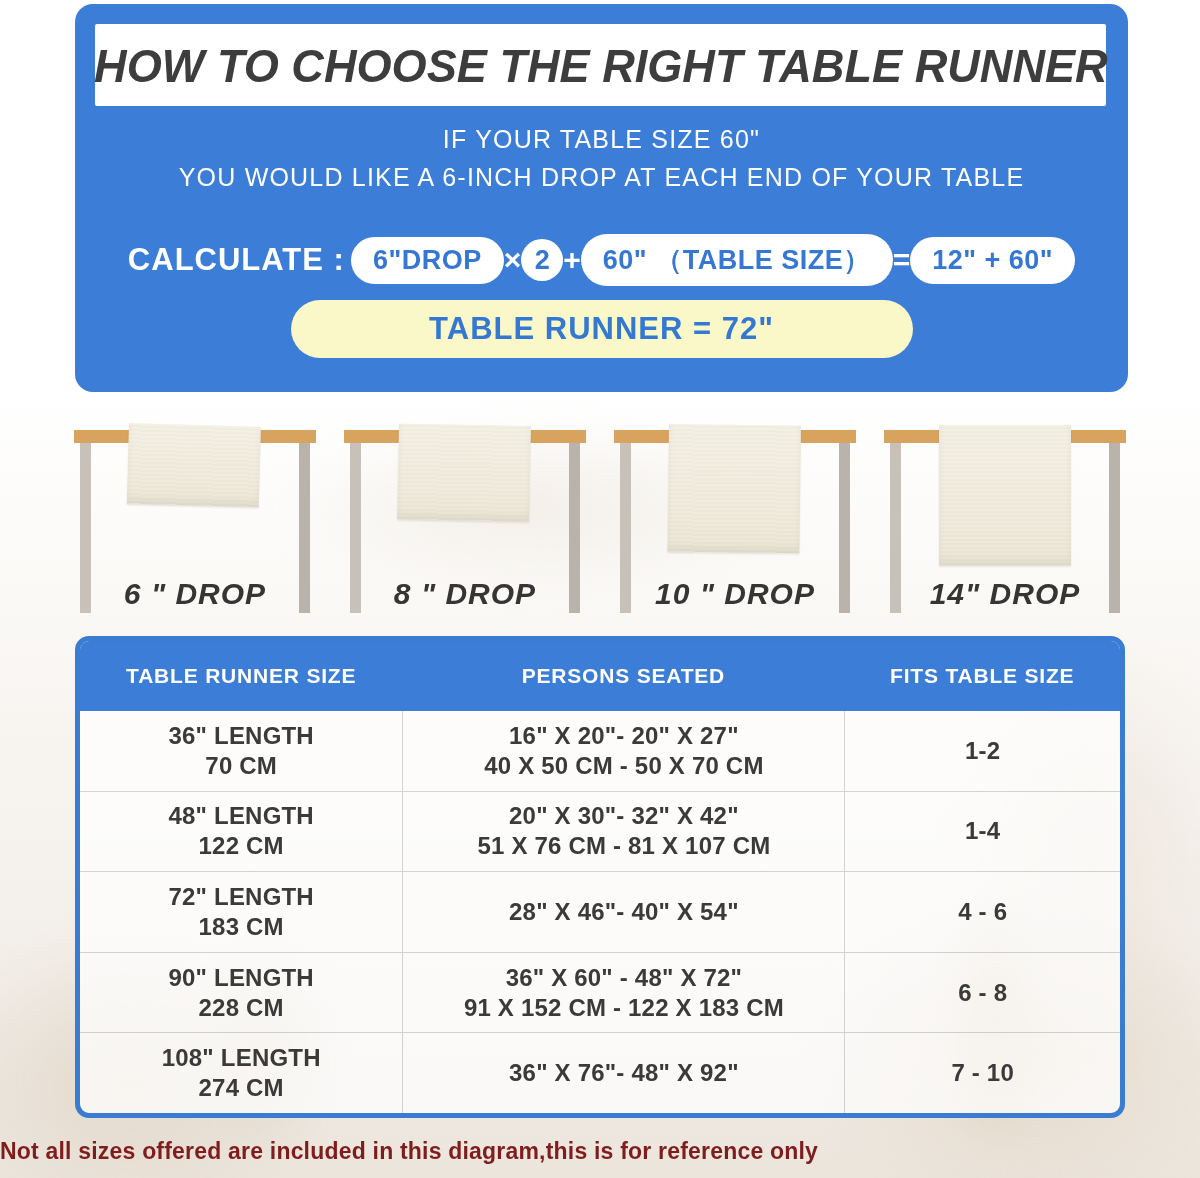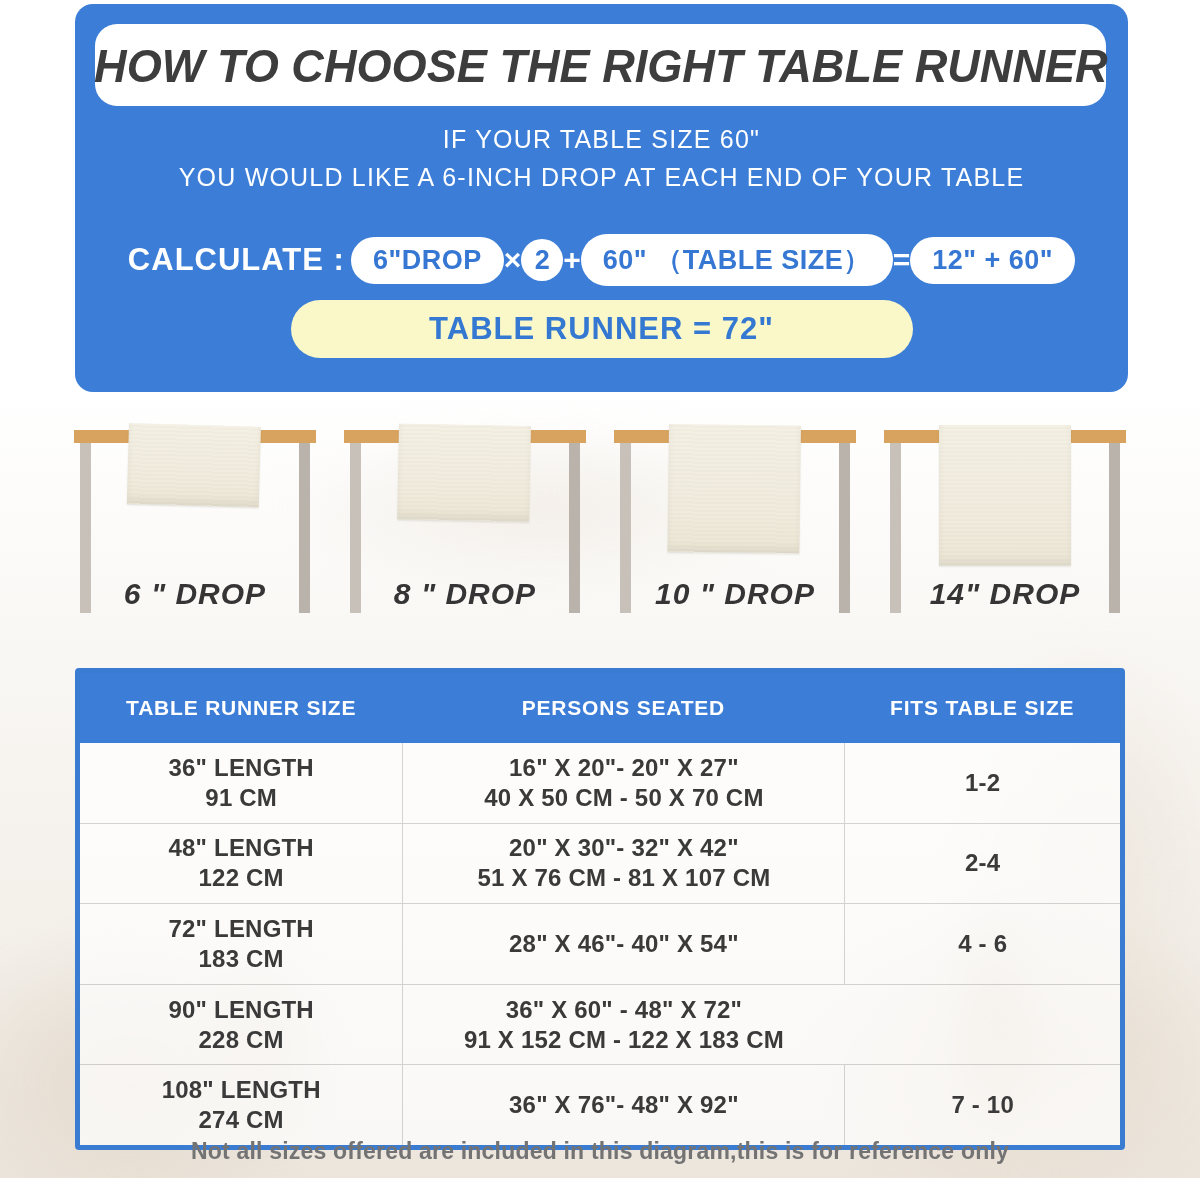--- a/index.html
+++ b/index.html
@@ -15,21 +15,21 @@
   .blob2 { right:-50px; bottom:-40px; width:440px; height:330px; background:radial-gradient(closest-side,rgba(225,211,195,.7),rgba(225,211,195,0)); filter:blur(14px); }
   .blob3 { right:150px; bottom:30px; width:110px; height:260px; background:radial-gradient(closest-side,rgba(212,196,176,.55),rgba(212,196,176,0)); filter:blur(10px); }
   .blob4 { left:190px; bottom:20px; width:150px; height:230px; background:radial-gradient(closest-side,rgba(218,204,186,.5),rgba(218,204,186,0)); filter:blur(12px); }
   .blob5 { left:280px; top:30px; width:520px; height:170px; background:radial-gradient(closest-side,rgba(236,229,220,.6),rgba(236,229,220,0)); filter:blur(18px); }
   .blob6 { right:-30px; top:240px; width:280px; height:430px; background:radial-gradient(closest-side,rgba(232,223,211,.6),rgba(232,223,211,0)); filter:blur(18px); }
 
   
   .banner { position:absolute; left:75px; top:4px; width:1053px; height:388px;
     background:#3b7dd7; border-radius:18px; }
   .title-box { position:absolute; left:20px; right:22px; top:20px; height:82px;
-    background:#ffffff; border-radius:22px; display:flex; align-items:center; justify-content:center; }
+    background:#ffffff; border-radius:2px; display:flex; align-items:center; justify-content:center; }
   .title-text { font-size:47px; font-weight:bold; font-style:italic; color:#3d3d3d;
     letter-spacing:0px; white-space:nowrap; transform:scaleX(.96); }
   .subs { position:absolute; left:0; right:0; top:116px; text-align:center; color:#ffffff; }
   .subs div { font-size:25px; letter-spacing:1.2px; line-height:38px; font-weight:normal; }
   .calc-row { position:absolute; left:0; right:0; top:230px; display:flex; align-items:center; justify-content:center; gap:0; }
   .calc-label { color:#ffffff; font-size:31px; font-weight:bold; letter-spacing:1px; margin-right:6px; }
   .pill { background:#ffffff; color:#3577d2; font-size:27px; font-weight:bold;
     border-radius:26px; padding:8px 22px; white-space:nowrap; letter-spacing:.5px; }
   .op { color:#ffffff; font-size:30px; font-weight:bold; }
   .mult-circle { background:#ffffff; color:#3577d2; width:42px; height:42px; border-radius:50%;
@@ -52,36 +52,36 @@
   .runner::after { content:""; position:absolute; inset:0;
     background:repeating-linear-gradient(0deg, rgba(0,0,0,.015) 0 2px, transparent 2px 4px); }
   .fig1 .runner { height:81px; transform:rotate(1.6deg); }
   .fig2 .runner { height:96px; transform:rotate(1.1deg); }
   .fig3 .runner { height:128px; transform:rotate(.7deg); }
   .fig4 .runner { height:141px; transform:rotate(0deg); }
   .drop-label { position:absolute; left:0; right:0; bottom:6px; text-align:center;
     font-size:30px; font-weight:bold; font-style:italic; color:#353535; letter-spacing:1px; }
 
   
-  .panel { position:absolute; left:75px; top:668px; width:1050px; height:482px;
-    border:5px solid #3a7cd2; border-radius:4px; overflow:hidden; background:rgba(255,255,255,.72);text-align:right; }
+  .panel { position:absolute; left:75px; top:636px; width:1050px; height:482px;
+    border:5px solid #3a7cd2; border-radius:14px; overflow:hidden; background:rgba(255,255,255,.72);text-align:right; }
   .panel-header { height:70px; background:#3b7dd7; display:grid; grid-template-columns:31% 42.5% 26.5%; }
   .panel-header .hcell { display:flex; align-items:center; justify-content:center;
     color:#ffffff; font-size:21px; font-weight:bold; letter-spacing:.8px; }
   .panel-body { height:402px; display:flex; flex-direction:column; }
   .prow { flex:1; display:grid; grid-template-columns:31% 42.5% 26.5%; }
   .prow + .prow { border-top:1px solid rgba(125,125,125,.32); }
   .pcell { display:flex; flex-direction:column; align-items:center; justify-content:center;
     color:#3a3a3a; font-weight:bold; line-height:30px; }
   .pcell.c2, .pcell.c3 { border-left:1px solid rgba(125,125,125,.32); }
   .pcell span { font-size:24px; letter-spacing:.2px; white-space:nowrap; }
 
   
-  .note { position:absolute; left:0; right:0; top:1138px; text-align:center;
-    font-size:23px; font-weight:bold; color:#737373; letter-spacing:.2px; }
+  .note { position:absolute; left:0; right:0; top:1138px; text-align:left;
+    font-size:23px; font-weight:bold; color:#7f1d1d; letter-spacing:.2px; }
 </style>
 </head>
 <body>
 
 <div class="page">
 
   <div class="photo-bg">
     <div class="blob blob1"></div>
     <div class="blob blob2"></div>
     <div class="blob blob3"></div>
@@ -146,42 +146,42 @@
     <div class="panel-header">
       <div class="hcell">TABLE RUNNER SIZE</div>
       <div class="hcell">PERSONS SEATED</div>
       <div class="hcell">FITS TABLE SIZE</div>
     </div>
     <div class="panel-body">
 
       <div class="prow">
         <div class="pcell c1">
           <span>36" LENGTH</span>
-          <span>91 CM</span>
+          <span>70 CM</span>
         </div>
         <div class="pcell c2">
           <span>16" X 20"- 20" X 27"</span>
           <span>40 X 50 CM - 50 X 70 CM</span>
         </div>
         <div class="pcell c3">
           <span>1-2</span>
         </div>
       </div>
 
       <div class="prow">
         <div class="pcell c1">
           <span>48" LENGTH</span>
           <span>122 CM</span>
         </div>
         <div class="pcell c2">
           <span>20" X 30"- 32" X 42"</span>
           <span>51 X 76 CM - 81 X 107 CM</span>
         </div>
         <div class="pcell c3">
-          <span>2-4</span>
+          <span>1-4</span>
         </div>
       </div>
 
       <div class="prow">
         <div class="pcell c1">
           <span>72" LENGTH</span>
           <span>183 CM</span>
         </div>
         <div class="pcell c2">
           <span>28" X 46"- 40" X 54"</span>
@@ -193,20 +193,23 @@
 
       <div class="prow">
         <div class="pcell c1">
           <span>90" LENGTH</span>
           <span>228 CM</span>
         </div>
         <div class="pcell c2">
           <span>36" X 60" - 48" X 72"</span>
           <span>91 X 152 CM - 122 X 183 CM</span>
         </div>
+        <div class="pcell c3">
+          <span>6 - 8</span>
+        </div>
       </div>
 
       <div class="prow">
         <div class="pcell c1">
           <span>108" LENGTH</span>
           <span>274 CM</span>
         </div>
         <div class="pcell c2">
           <span>36" X 76"- 48" X 92"</span>
         </div>

